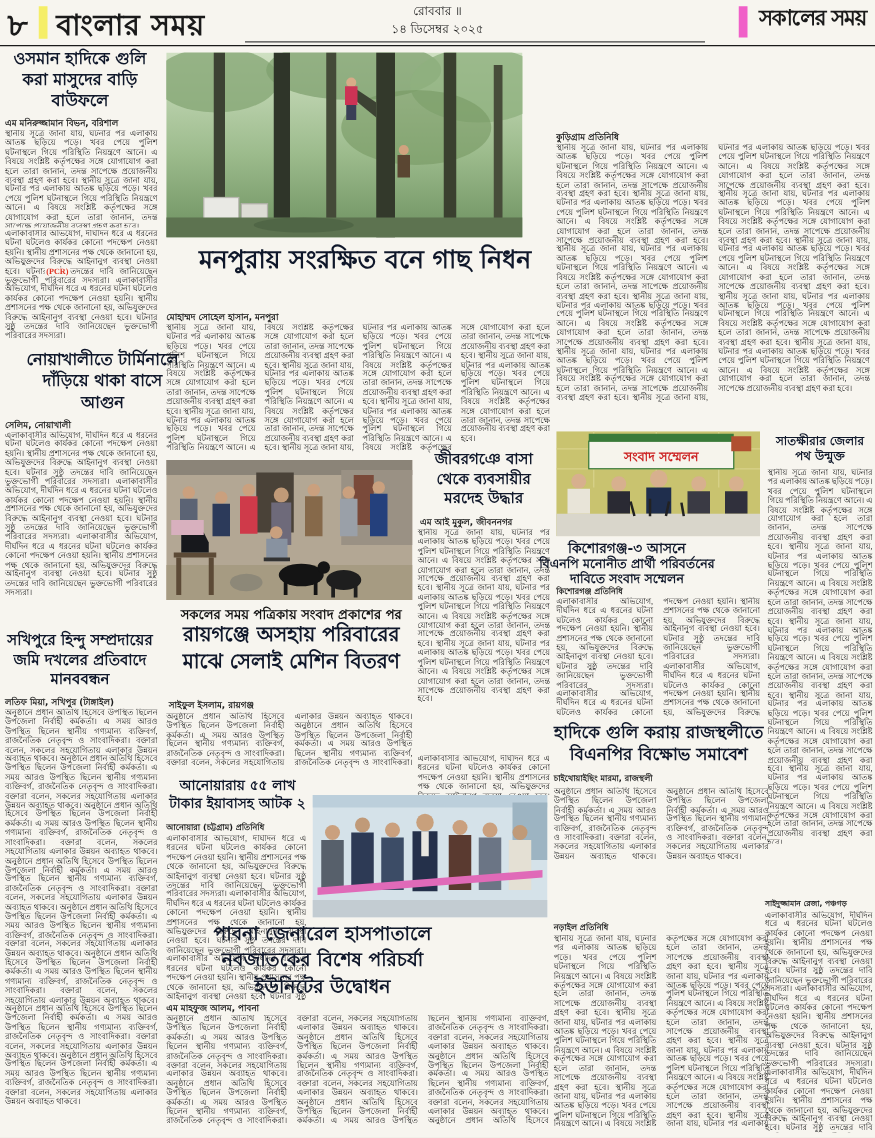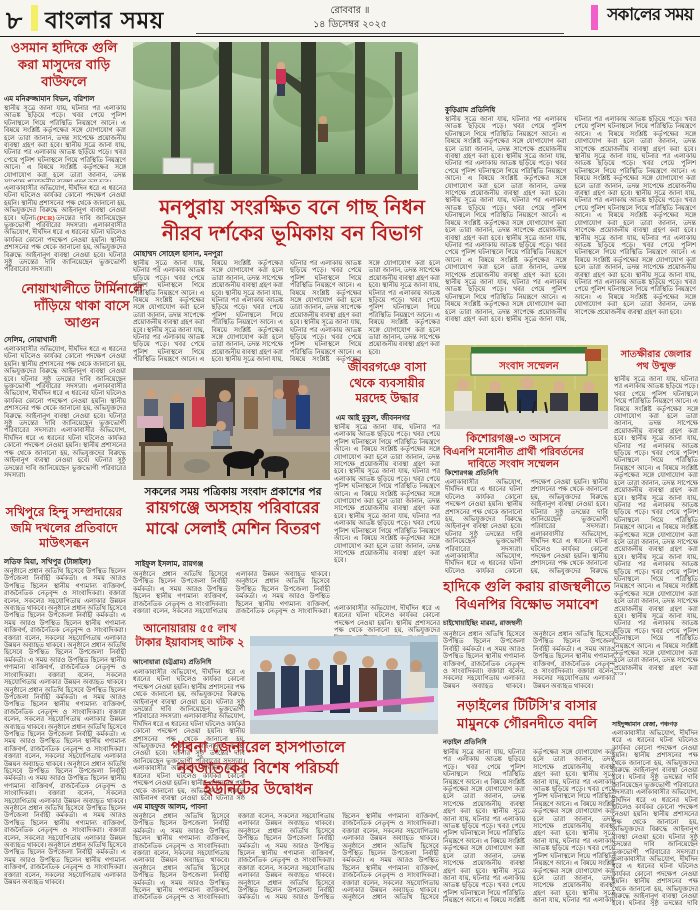--- a/index.html
+++ b/index.html
@@ -1,19 +1,19 @@
 <!DOCTYPE html>
 <html><head>
 <meta charset="utf-8">
 <style>
   html,body{margin:0;padding:0;}
   body{background:#e9e7e0;font-family:"Liberation Serif","DejaVu Sans",serif;}
   .page{position:relative;width:700px;height:910px;background:#f7f5ef;margin:0 auto;overflow:hidden;color:#1a1a1a;}
   .abs{position:absolute;}
-  .hl{font-weight:bold;text-align:center;color:#b91c1c;line-height:1.3;font-family:"DejaVu Sans","Liberation Sans",sans-serif;}
+  .hl{font-weight:bold;text-align:center;color:#0f172a;line-height:1.3;font-family:"DejaVu Sans","Liberation Sans",sans-serif;}
   .kick{font-weight:bold;text-align:center;color:#111;font-family:"DejaVu Sans",sans-serif;}
   .byline{font-size:7px;font-weight:bold;color:#1a1a1a;text-align:left;line-height:1.2;font-family:"DejaVu Sans",sans-serif;}
   .bt{font-size:6.5px;line-height:1.14;text-align:justify;color:#222;overflow:hidden;word-break:break-word;font-family:"Liberation Serif","DejaVu Sans",serif;}
   .header{position:absolute;left:0;top:0;width:700px;height:36px;border-bottom:1.5px solid #1a1a1a;background:#f7f5ef;}
   .pagenum{position:absolute;left:6px;top:1px;font-size:25px;font-weight:bold;font-family:"DejaVu Sans",sans-serif;}
   .ystrip{position:absolute;left:31px;top:5px;width:7px;height:26px;background:#f5ee67;}
   .pname{position:absolute;left:45px;top:2px;font-size:23px;font-weight:bold;letter-spacing:.5px;font-family:"DejaVu Sans",sans-serif;}
   .dateblock{position:absolute;left:250px;top:3px;width:200px;text-align:center;font-size:9.5px;line-height:1.45;font-family:"DejaVu Sans",sans-serif;}
   .dateline{position:absolute;left:196px;top:33px;width:368px;height:1px;background:#444;}
   .pstrip{position:absolute;left:591px;top:5px;width:7px;height:25px;background:#f060c8;}
@@ -45,21 +45,21 @@
   <div class="abs hl" style="left:2px;top:40px;width:124px;font-size:13px;">ওসমান হাদিকে গুলি করা মাসুদের বাড়ি বাউফলে</div>
   <div class="abs byline" style="left:4px;top:95px;width:120px;">এম মনিরুজ্জামান বিভন, বরিশাল</div>
   <div class="abs bt" style="left:4px;top:104px;width:122px;height:78px;">স্থানীয় সূত্রে জানা যায়, ঘটনার পর এলাকায় আতঙ্ক ছড়িয়ে পড়ে। খবর পেয়ে পুলিশ ঘটনাস্থলে গিয়ে পরিস্থিতি নিয়ন্ত্রণে আনে। এ বিষয়ে সংশ্লিষ্ট কর্তৃপক্ষের সঙ্গে যোগাযোগ করা হলে তারা জানান, তদন্ত সাপেক্ষে প্রয়োজনীয় ব্যবস্থা গ্রহণ করা হবে। স্থানীয় সূত্রে জানা যায়, ঘটনার পর এলাকায় আতঙ্ক ছড়িয়ে পড়ে। খবর পেয়ে পুলিশ ঘটনাস্থলে গিয়ে পরিস্থিতি নিয়ন্ত্রণে আনে। এ বিষয়ে সংশ্লিষ্ট কর্তৃপক্ষের সঙ্গে যোগাযোগ করা হলে তারা জানান, তদন্ত সাপেক্ষে প্রয়োজনীয় ব্যবস্থা গ্রহণ করা হবে।</div>
   <span class="pcr">(PCR)</span>
   <div class="abs bt" style="left:4px;top:184px;width:122px;height:93px;">এলাকাবাসীর অভিযোগ, দীর্ঘদিন ধরে এ ধরনের ঘটনা ঘটলেও কার্যকর কোনো পদক্ষেপ নেওয়া হয়নি। স্থানীয় প্রশাসনের পক্ষ থেকে জানানো হয়, অভিযুক্তদের বিরুদ্ধে আইনানুগ ব্যবস্থা নেওয়া হবে। ঘটনার সুষ্ঠু তদন্তের দাবি জানিয়েছেন ভুক্তভোগী পরিবারের সদস্যরা। এলাকাবাসীর অভিযোগ, দীর্ঘদিন ধরে এ ধরনের ঘটনা ঘটলেও কার্যকর কোনো পদক্ষেপ নেওয়া হয়নি। স্থানীয় প্রশাসনের পক্ষ থেকে জানানো হয়, অভিযুক্তদের বিরুদ্ধে আইনানুগ ব্যবস্থা নেওয়া হবে। ঘটনার সুষ্ঠু তদন্তের দাবি জানিয়েছেন ভুক্তভোগী পরিবারের সদস্যরা।</div>
 
   <div class="abs hl" style="left:20px;top:281px;width:124px;font-size:13px;">নোয়াখালীতে টার্মিনালে দাঁড়িয়ে থাকা বাসে আগুন</div>
   <div class="abs byline" style="left:4px;top:336px;width:120px;">সেলিম, নোয়াখালী</div>
   <div class="abs bt" style="left:4px;top:345px;width:122px;height:156px;">এলাকাবাসীর অভিযোগ, দীর্ঘদিন ধরে এ ধরনের ঘটনা ঘটলেও কার্যকর কোনো পদক্ষেপ নেওয়া হয়নি। স্থানীয় প্রশাসনের পক্ষ থেকে জানানো হয়, অভিযুক্তদের বিরুদ্ধে আইনানুগ ব্যবস্থা নেওয়া হবে। ঘটনার সুষ্ঠু তদন্তের দাবি জানিয়েছেন ভুক্তভোগী পরিবারের সদস্যরা। এলাকাবাসীর অভিযোগ, দীর্ঘদিন ধরে এ ধরনের ঘটনা ঘটলেও কার্যকর কোনো পদক্ষেপ নেওয়া হয়নি। স্থানীয় প্রশাসনের পক্ষ থেকে জানানো হয়, অভিযুক্তদের বিরুদ্ধে আইনানুগ ব্যবস্থা নেওয়া হবে। ঘটনার সুষ্ঠু তদন্তের দাবি জানিয়েছেন ভুক্তভোগী পরিবারের সদস্যরা। এলাকাবাসীর অভিযোগ, দীর্ঘদিন ধরে এ ধরনের ঘটনা ঘটলেও কার্যকর কোনো পদক্ষেপ নেওয়া হয়নি। স্থানীয় প্রশাসনের পক্ষ থেকে জানানো হয়, অভিযুক্তদের বিরুদ্ধে আইনানুগ ব্যবস্থা নেওয়া হবে। ঘটনার সুষ্ঠু তদন্তের দাবি জানিয়েছেন ভুক্তভোগী পরিবারের সদস্যরা।</div>
 
-  <div class="abs hl" style="left:2px;top:505px;width:124px;font-size:12px;">সখিপুরে হিন্দু সম্প্রদায়ের জমি দখলের প্রতিবাদে মাউৎসব্ধন</div>
+  <div class="abs hl" style="left:2px;top:505px;width:124px;font-size:12px;">সখিপুরে হিন্দু সম্প্রদায়ের জমি দখলের প্রতিবাদে মানববন্ধন</div>
   <div class="abs byline" style="left:4px;top:558px;width:120px;">লতিফ মিয়া, সখিপুর (টাঙ্গাইল)</div>
   <div class="abs bt" style="left:4px;top:567px;width:122px;height:339px;">অনুষ্ঠানে প্রধান অতিথি হিসেবে উপস্থিত ছিলেন উপজেলা নির্বাহী কর্মকর্তা। এ সময় আরও উপস্থিত ছিলেন স্থানীয় গণ্যমান্য ব্যক্তিবর্গ, রাজনৈতিক নেতৃবৃন্দ ও সাংবাদিকরা। বক্তারা বলেন, সকলের সহযোগিতায় এলাকার উন্নয়ন অব্যাহত থাকবে। অনুষ্ঠানে প্রধান অতিথি হিসেবে উপস্থিত ছিলেন উপজেলা নির্বাহী কর্মকর্তা। এ সময় আরও উপস্থিত ছিলেন স্থানীয় গণ্যমান্য ব্যক্তিবর্গ, রাজনৈতিক নেতৃবৃন্দ ও সাংবাদিকরা। বক্তারা বলেন, সকলের সহযোগিতায় এলাকার উন্নয়ন অব্যাহত থাকবে। অনুষ্ঠানে প্রধান অতিথি হিসেবে উপস্থিত ছিলেন উপজেলা নির্বাহী কর্মকর্তা। এ সময় আরও উপস্থিত ছিলেন স্থানীয় গণ্যমান্য ব্যক্তিবর্গ, রাজনৈতিক নেতৃবৃন্দ ও সাংবাদিকরা। বক্তারা বলেন, সকলের সহযোগিতায় এলাকার উন্নয়ন অব্যাহত থাকবে। অনুষ্ঠানে প্রধান অতিথি হিসেবে উপস্থিত ছিলেন উপজেলা নির্বাহী কর্মকর্তা। এ সময় আরও উপস্থিত ছিলেন স্থানীয় গণ্যমান্য ব্যক্তিবর্গ, রাজনৈতিক নেতৃবৃন্দ ও সাংবাদিকরা। বক্তারা বলেন, সকলের সহযোগিতায় এলাকার উন্নয়ন অব্যাহত থাকবে। অনুষ্ঠানে প্রধান অতিথি হিসেবে উপস্থিত ছিলেন উপজেলা নির্বাহী কর্মকর্তা। এ সময় আরও উপস্থিত ছিলেন স্থানীয় গণ্যমান্য ব্যক্তিবর্গ, রাজনৈতিক নেতৃবৃন্দ ও সাংবাদিকরা। বক্তারা বলেন, সকলের সহযোগিতায় এলাকার উন্নয়ন অব্যাহত থাকবে। অনুষ্ঠানে প্রধান অতিথি হিসেবে উপস্থিত ছিলেন উপজেলা নির্বাহী কর্মকর্তা। এ সময় আরও উপস্থিত ছিলেন স্থানীয় গণ্যমান্য ব্যক্তিবর্গ, রাজনৈতিক নেতৃবৃন্দ ও সাংবাদিকরা। বক্তারা বলেন, সকলের সহযোগিতায় এলাকার উন্নয়ন অব্যাহত থাকবে। অনুষ্ঠানে প্রধান অতিথি হিসেবে উপস্থিত ছিলেন উপজেলা নির্বাহী কর্মকর্তা। এ সময় আরও উপস্থিত ছিলেন স্থানীয় গণ্যমান্য ব্যক্তিবর্গ, রাজনৈতিক নেতৃবৃন্দ ও সাংবাদিকরা। বক্তারা বলেন, সকলের সহযোগিতায় এলাকার উন্নয়ন অব্যাহত থাকবে। অনুষ্ঠানে প্রধান অতিথি হিসেবে উপস্থিত ছিলেন উপজেলা নির্বাহী কর্মকর্তা। এ সময় আরও উপস্থিত ছিলেন স্থানীয় গণ্যমান্য ব্যক্তিবর্গ, রাজনৈতিক নেতৃবৃন্দ ও সাংবাদিকরা। বক্তারা বলেন, সকলের সহযোগিতায় এলাকার উন্নয়ন অব্যাহত থাকবে।</div>
 
   <div class="abs" style="left:133px;top:42px;">
     <svg width="285" height="148" viewBox="0 0 285 148">
       <defs>
         <linearGradient id="sky" x1="0" y1="0" x2="0" y2="1">
           <stop offset="0" stop-color="#cfe0c2"></stop>
             <stop offset="0.55" stop-color="#9cbb8c"></stop>
             <stop offset="1" stop-color="#6d9160"></stop>
@@ -84,21 +84,20 @@
       <rect x="185" y="82" width="10" height="18" fill="#5a4632"></rect>
       <rect x="30" y="116" width="28" height="17" fill="#e9e9e4" stroke="#b8b8b0"></rect>
       <rect x="60" y="121" width="21" height="12" fill="#dcdcd4" stroke="#b0b0a8"></rect>
       <rect x="0" y="132" width="285" height="16" fill="#5d7350"></rect>
       <ellipse cx="110" cy="138" rx="40" ry="6" fill="#4e6343" opacity="0.8"></ellipse>
     </svg>
   </div>
 
   <div class="abs hl" style="left:133px;top:194px;width:318px;font-size:20px;line-height:1.3;">
     <div>মনপুরায় সংরক্ষিত বনে গাছ নিধন</div>
-    <div>নীরব দর্শকের ভূমিকায় বন বিভাগ</div>
   </div>
   <div class="abs byline" style="left:133px;top:250px;width:160px;">মোহাম্মদ সোহেল হাসান, মনপুরা</div>
   <div class="abs bt c4" style="left:133px;top:259px;width:307px;height:105px;">স্থানীয় সূত্রে জানা যায়, ঘটনার পর এলাকায় আতঙ্ক ছড়িয়ে পড়ে। খবর পেয়ে পুলিশ ঘটনাস্থলে গিয়ে পরিস্থিতি নিয়ন্ত্রণে আনে। এ বিষয়ে সংশ্লিষ্ট কর্তৃপক্ষের সঙ্গে যোগাযোগ করা হলে তারা জানান, তদন্ত সাপেক্ষে প্রয়োজনীয় ব্যবস্থা গ্রহণ করা হবে। স্থানীয় সূত্রে জানা যায়, ঘটনার পর এলাকায় আতঙ্ক ছড়িয়ে পড়ে। খবর পেয়ে পুলিশ ঘটনাস্থলে গিয়ে পরিস্থিতি নিয়ন্ত্রণে আনে। এ বিষয়ে সংশ্লিষ্ট কর্তৃপক্ষের সঙ্গে যোগাযোগ করা হলে তারা জানান, তদন্ত সাপেক্ষে প্রয়োজনীয় ব্যবস্থা গ্রহণ করা হবে। স্থানীয় সূত্রে জানা যায়, ঘটনার পর এলাকায় আতঙ্ক ছড়িয়ে পড়ে। খবর পেয়ে পুলিশ ঘটনাস্থলে গিয়ে পরিস্থিতি নিয়ন্ত্রণে আনে। এ বিষয়ে সংশ্লিষ্ট কর্তৃপক্ষের সঙ্গে যোগাযোগ করা হলে তারা জানান, তদন্ত সাপেক্ষে প্রয়োজনীয় ব্যবস্থা গ্রহণ করা হবে। স্থানীয় সূত্রে জানা যায়, ঘটনার পর এলাকায় আতঙ্ক ছড়িয়ে পড়ে। খবর পেয়ে পুলিশ ঘটনাস্থলে গিয়ে পরিস্থিতি নিয়ন্ত্রণে আনে। এ বিষয়ে সংশ্লিষ্ট কর্তৃপক্ষের সঙ্গে যোগাযোগ করা হলে তারা জানান, তদন্ত সাপেক্ষে প্রয়োজনীয় ব্যবস্থা গ্রহণ করা হবে। স্থানীয় সূত্রে জানা যায়, ঘটনার পর এলাকায় আতঙ্ক ছড়িয়ে পড়ে। খবর পেয়ে পুলিশ ঘটনাস্থলে গিয়ে পরিস্থিতি নিয়ন্ত্রণে আনে। এ বিষয়ে সংশ্লিষ্ট কর্তৃপক্ষের সঙ্গে যোগাযোগ করা হলে তারা জানান, তদন্ত সাপেক্ষে প্রয়োজনীয় ব্যবস্থা গ্রহণ করা হবে। স্থানীয় সূত্রে জানা যায়, ঘটনার পর এলাকায় আতঙ্ক ছড়িয়ে পড়ে। খবর পেয়ে পুলিশ ঘটনাস্থলে গিয়ে পরিস্থিতি নিয়ন্ত্রণে আনে। এ বিষয়ে সংশ্লিষ্ট কর্তৃপক্ষের সঙ্গে যোগাযোগ করা হলে তারা জানান, তদন্ত সাপেক্ষে প্রয়োজনীয় ব্যবস্থা গ্রহণ করা হবে।</div>
 
   <div class="abs" style="left:133px;top:368px;">
     <svg width="197" height="112" viewBox="0 0 197 112">
       <rect width="197" height="112" fill="#b3a794"></rect>
       <rect x="0" y="0" width="197" height="12" fill="#8b8478"></rect>
       <rect x="72" y="10" width="30" height="48" fill="#4a4238"></rect>
       <rect x="140" y="8" width="57" height="60" fill="#9a9184"></rect>
@@ -217,34 +216,33 @@
       <rect x="0" y="66" width="163" height="18" fill="#d9d6cb"></rect>
       <g fill="#222">
         <rect x="60" y="56" width="2" height="12" transform="rotate(-15 61 62)"></rect>
         <rect x="74" y="54" width="2" height="14"></rect>
         <rect x="88" y="56" width="2" height="12" transform="rotate(12 89 62)"></rect>
         <rect x="100" y="57" width="2" height="11" transform="rotate(-10 101 62)"></rect>
       </g>
     </svg>
   </div>
 
-  <div class="abs hl" style="left:430px;top:432px;width:167px;font-size:11px;line-height:1.25;">
+  <div class="abs hl" style="left:418px;top:432px;width:167px;font-size:11px;line-height:1.25;">
     <div>কিশোরগঞ্জ-৩ আসনে</div>
     <div style="font-size:10px;">বিএনপি মনোনীত প্রার্থী পরিবর্তনের দাবিতে সংবাদ সম্মেলন</div>
   </div>
   <div class="abs byline" style="left:445px;top:470px;width:150px;font-size:6.5px;">কিশোরগঞ্জ প্রতিনিধি</div>
   <div class="abs bt c2" style="left:445px;top:478px;width:163px;height:97px;">এলাকাবাসীর অভিযোগ, দীর্ঘদিন ধরে এ ধরনের ঘটনা ঘটলেও কার্যকর কোনো পদক্ষেপ নেওয়া হয়নি। স্থানীয় প্রশাসনের পক্ষ থেকে জানানো হয়, অভিযুক্তদের বিরুদ্ধে আইনানুগ ব্যবস্থা নেওয়া হবে। ঘটনার সুষ্ঠু তদন্তের দাবি জানিয়েছেন ভুক্তভোগী পরিবারের সদস্যরা। এলাকাবাসীর অভিযোগ, দীর্ঘদিন ধরে এ ধরনের ঘটনা ঘটলেও কার্যকর কোনো পদক্ষেপ নেওয়া হয়নি। স্থানীয় প্রশাসনের পক্ষ থেকে জানানো হয়, অভিযুক্তদের বিরুদ্ধে আইনানুগ ব্যবস্থা নেওয়া হবে। ঘটনার সুষ্ঠু তদন্তের দাবি জানিয়েছেন ভুক্তভোগী পরিবারের সদস্যরা। এলাকাবাসীর অভিযোগ, দীর্ঘদিন ধরে এ ধরনের ঘটনা ঘটলেও কার্যকর কোনো পদক্ষেপ নেওয়া হয়নি। স্থানীয় প্রশাসনের পক্ষ থেকে জানানো হয়, অভিযুক্তদের বিরুদ্ধে আইনানুগ ব্যবস্থা নেওয়া হবে। ঘটনার সুষ্ঠু তদন্তের দাবি জানিয়েছেন ভুক্তভোগী পরিবারের সদস্যরা। এলাকাবাসীর অভিযোগ, দীর্ঘদিন ধরে এ ধরনের ঘটনা ঘটলেও কার্যকর কোনো পদক্ষেপ নেওয়া হয়নি। স্থানীয় প্রশাসনের পক্ষ থেকে জানানো হয়, অভিযুক্তদের বিরুদ্ধে আইনানুগ ব্যবস্থা নেওয়া হবে। ঘটনার সুষ্ঠু তদন্তের দাবি জানিয়েছেন ভুক্তভোগী পরিবারের সদস্যরা।</div>
 
   <div class="abs hl" style="left:614px;top:348px;width:84px;font-size:9.5px;">সাতক্ষীরার জেলার পথ উন্মুক্ত</div>
   <div class="abs bt" style="left:614px;top:375px;width:84px;height:300px;">স্থানীয় সূত্রে জানা যায়, ঘটনার পর এলাকায় আতঙ্ক ছড়িয়ে পড়ে। খবর পেয়ে পুলিশ ঘটনাস্থলে গিয়ে পরিস্থিতি নিয়ন্ত্রণে আনে। এ বিষয়ে সংশ্লিষ্ট কর্তৃপক্ষের সঙ্গে যোগাযোগ করা হলে তারা জানান, তদন্ত সাপেক্ষে প্রয়োজনীয় ব্যবস্থা গ্রহণ করা হবে। স্থানীয় সূত্রে জানা যায়, ঘটনার পর এলাকায় আতঙ্ক ছড়িয়ে পড়ে। খবর পেয়ে পুলিশ ঘটনাস্থলে গিয়ে পরিস্থিতি নিয়ন্ত্রণে আনে। এ বিষয়ে সংশ্লিষ্ট কর্তৃপক্ষের সঙ্গে যোগাযোগ করা হলে তারা জানান, তদন্ত সাপেক্ষে প্রয়োজনীয় ব্যবস্থা গ্রহণ করা হবে। স্থানীয় সূত্রে জানা যায়, ঘটনার পর এলাকায় আতঙ্ক ছড়িয়ে পড়ে। খবর পেয়ে পুলিশ ঘটনাস্থলে গিয়ে পরিস্থিতি নিয়ন্ত্রণে আনে। এ বিষয়ে সংশ্লিষ্ট কর্তৃপক্ষের সঙ্গে যোগাযোগ করা হলে তারা জানান, তদন্ত সাপেক্ষে প্রয়োজনীয় ব্যবস্থা গ্রহণ করা হবে। স্থানীয় সূত্রে জানা যায়, ঘটনার পর এলাকায় আতঙ্ক ছড়িয়ে পড়ে। খবর পেয়ে পুলিশ ঘটনাস্থলে গিয়ে পরিস্থিতি নিয়ন্ত্রণে আনে। এ বিষয়ে সংশ্লিষ্ট কর্তৃপক্ষের সঙ্গে যোগাযোগ করা হলে তারা জানান, তদন্ত সাপেক্ষে প্রয়োজনীয় ব্যবস্থা গ্রহণ করা হবে। স্থানীয় সূত্রে জানা যায়, ঘটনার পর এলাকায় আতঙ্ক ছড়িয়ে পড়ে। খবর পেয়ে পুলিশ ঘটনাস্থলে গিয়ে পরিস্থিতি নিয়ন্ত্রণে আনে। এ বিষয়ে সংশ্লিষ্ট কর্তৃপক্ষের সঙ্গে যোগাযোগ করা হলে তারা জানান, তদন্ত সাপেক্ষে প্রয়োজনীয় ব্যবস্থা গ্রহণ করা হবে।</div>
 
   <div class="abs hl" style="left:437px;top:578px;width:180px;font-size:13.5px;">হাদিকে গুলি করায় রাজস্থলীতে বিএনপির বিক্ষোভ সমাবেশ</div>
   <div class="abs byline" style="left:443px;top:620px;width:160px;font-size:6.5px;">চাইথোয়াইছিং মারমা, রাজস্থলী</div>
   <div class="abs bt c2" style="left:443px;top:630px;width:172px;height:62px;">অনুষ্ঠানে প্রধান অতিথি হিসেবে উপস্থিত ছিলেন উপজেলা নির্বাহী কর্মকর্তা। এ সময় আরও উপস্থিত ছিলেন স্থানীয় গণ্যমান্য ব্যক্তিবর্গ, রাজনৈতিক নেতৃবৃন্দ ও সাংবাদিকরা। বক্তারা বলেন, সকলের সহযোগিতায় এলাকার উন্নয়ন অব্যাহত থাকবে। অনুষ্ঠানে প্রধান অতিথি হিসেবে উপস্থিত ছিলেন উপজেলা নির্বাহী কর্মকর্তা। এ সময় আরও উপস্থিত ছিলেন স্থানীয় গণ্যমান্য ব্যক্তিবর্গ, রাজনৈতিক নেতৃবৃন্দ ও সাংবাদিকরা। বক্তারা বলেন, সকলের সহযোগিতায় এলাকার উন্নয়ন অব্যাহত থাকবে।</div>
 
-  <div class="abs hl" style="left:437px;top:697px;width:180px;font-size:13.5px;">নড়াইলের টিটিসি'র বাসার মামুনকে গৌরনদীতে বদলি</div>
   <div class="abs byline" style="left:443px;top:739px;width:160px;font-size:6.5px;">নড়াইল প্রতিনিধি</div>
   <div class="abs bt c2" style="left:443px;top:748px;width:172px;height:158px;">স্থানীয় সূত্রে জানা যায়, ঘটনার পর এলাকায় আতঙ্ক ছড়িয়ে পড়ে। খবর পেয়ে পুলিশ ঘটনাস্থলে গিয়ে পরিস্থিতি নিয়ন্ত্রণে আনে। এ বিষয়ে সংশ্লিষ্ট কর্তৃপক্ষের সঙ্গে যোগাযোগ করা হলে তারা জানান, তদন্ত সাপেক্ষে প্রয়োজনীয় ব্যবস্থা গ্রহণ করা হবে। স্থানীয় সূত্রে জানা যায়, ঘটনার পর এলাকায় আতঙ্ক ছড়িয়ে পড়ে। খবর পেয়ে পুলিশ ঘটনাস্থলে গিয়ে পরিস্থিতি নিয়ন্ত্রণে আনে। এ বিষয়ে সংশ্লিষ্ট কর্তৃপক্ষের সঙ্গে যোগাযোগ করা হলে তারা জানান, তদন্ত সাপেক্ষে প্রয়োজনীয় ব্যবস্থা গ্রহণ করা হবে। স্থানীয় সূত্রে জানা যায়, ঘটনার পর এলাকায় আতঙ্ক ছড়িয়ে পড়ে। খবর পেয়ে পুলিশ ঘটনাস্থলে গিয়ে পরিস্থিতি নিয়ন্ত্রণে আনে। এ বিষয়ে সংশ্লিষ্ট কর্তৃপক্ষের সঙ্গে যোগাযোগ করা হলে তারা জানান, তদন্ত সাপেক্ষে প্রয়োজনীয় ব্যবস্থা গ্রহণ করা হবে। স্থানীয় সূত্রে জানা যায়, ঘটনার পর এলাকায় আতঙ্ক ছড়িয়ে পড়ে। খবর পেয়ে পুলিশ ঘটনাস্থলে গিয়ে পরিস্থিতি নিয়ন্ত্রণে আনে। এ বিষয়ে সংশ্লিষ্ট কর্তৃপক্ষের সঙ্গে যোগাযোগ করা হলে তারা জানান, তদন্ত সাপেক্ষে প্রয়োজনীয় ব্যবস্থা গ্রহণ করা হবে। স্থানীয় সূত্রে জানা যায়, ঘটনার পর এলাকায় আতঙ্ক ছড়িয়ে পড়ে। খবর পেয়ে পুলিশ ঘটনাস্থলে গিয়ে পরিস্থিতি নিয়ন্ত্রণে আনে। এ বিষয়ে সংশ্লিষ্ট কর্তৃপক্ষের সঙ্গে যোগাযোগ করা হলে তারা জানান, তদন্ত সাপেক্ষে প্রয়োজনীয় ব্যবস্থা গ্রহণ করা হবে। স্থানীয় সূত্রে জানা যায়, ঘটনার পর এলাকায় আতঙ্ক ছড়িয়ে পড়ে। খবর পেয়ে পুলিশ ঘটনাস্থলে গিয়ে পরিস্থিতি নিয়ন্ত্রণে আনে। এ বিষয়ে সংশ্লিষ্ট কর্তৃপক্ষের সঙ্গে যোগাযোগ করা হলে তারা জানান, তদন্ত সাপেক্ষে প্রয়োজনীয় ব্যবস্থা গ্রহণ করা হবে। স্থানীয় সূত্রে জানা যায়, ঘটনার পর এলাকায় আতঙ্ক ছড়িয়ে পড়ে। খবর পেয়ে পুলিশ ঘটনাস্থলে গিয়ে পরিস্থিতি নিয়ন্ত্রণে আনে। এ বিষয়ে সংশ্লিষ্ট কর্তৃপক্ষের সঙ্গে যোগাযোগ করা হলে তারা জানান, তদন্ত সাপেক্ষে প্রয়োজনীয় ব্যবস্থা গ্রহণ করা হবে।</div>
 
   <div class="abs byline" style="left:612px;top:720px;width:86px;font-size:6px;">সাইদুজ্জামান রেজা, পঞ্চগড়</div>
   <div class="abs bt" style="left:612px;top:729px;width:86px;height:177px;">এলাকাবাসীর অভিযোগ, দীর্ঘদিন ধরে এ ধরনের ঘটনা ঘটলেও কার্যকর কোনো পদক্ষেপ নেওয়া হয়নি। স্থানীয় প্রশাসনের পক্ষ থেকে জানানো হয়, অভিযুক্তদের বিরুদ্ধে আইনানুগ ব্যবস্থা নেওয়া হবে। ঘটনার সুষ্ঠু তদন্তের দাবি জানিয়েছেন ভুক্তভোগী পরিবারের সদস্যরা। এলাকাবাসীর অভিযোগ, দীর্ঘদিন ধরে এ ধরনের ঘটনা ঘটলেও কার্যকর কোনো পদক্ষেপ নেওয়া হয়নি। স্থানীয় প্রশাসনের পক্ষ থেকে জানানো হয়, অভিযুক্তদের বিরুদ্ধে আইনানুগ ব্যবস্থা নেওয়া হবে। ঘটনার সুষ্ঠু তদন্তের দাবি জানিয়েছেন ভুক্তভোগী পরিবারের সদস্যরা। এলাকাবাসীর অভিযোগ, দীর্ঘদিন ধরে এ ধরনের ঘটনা ঘটলেও কার্যকর কোনো পদক্ষেপ নেওয়া হয়নি। স্থানীয় প্রশাসনের পক্ষ থেকে জানানো হয়, অভিযুক্তদের বিরুদ্ধে আইনানুগ ব্যবস্থা নেওয়া হবে। ঘটনার সুষ্ঠু তদন্তের দাবি জানিয়েছেন ভুক্তভোগী পরিবারের সদস্যরা। এলাকাবাসীর অভিযোগ, দীর্ঘদিন ধরে এ ধরনের ঘটনা ঘটলেও কার্যকর কোনো পদক্ষেপ নেওয়া হয়নি। স্থানীয় প্রশাসনের পক্ষ থেকে জানানো হয়, অভিযুক্তদের বিরুদ্ধে আইনানুগ ব্যবস্থা নেওয়া হবে। ঘটনার সুষ্ঠু তদন্তের দাবি জানিয়েছেন ভুক্তভোগী পরিবারের সদস্যরা।</div>
 
 </div>
 
 </body></html>

